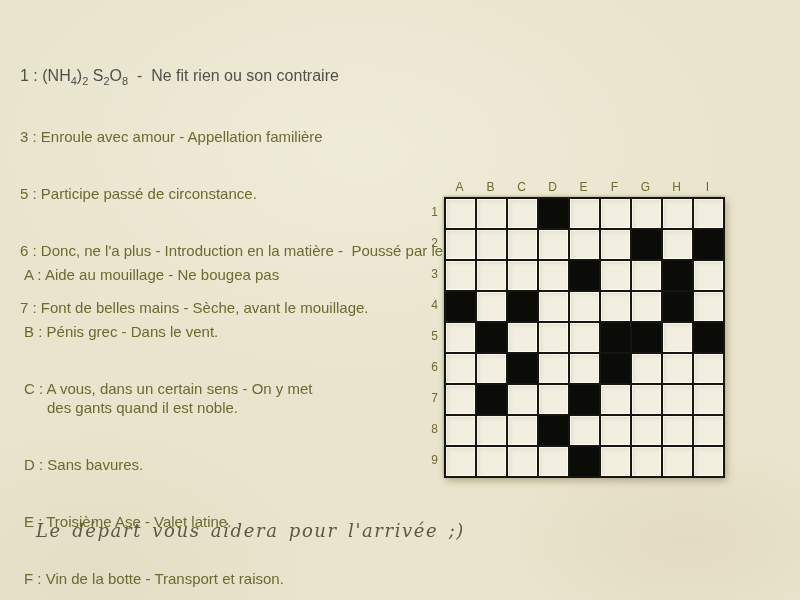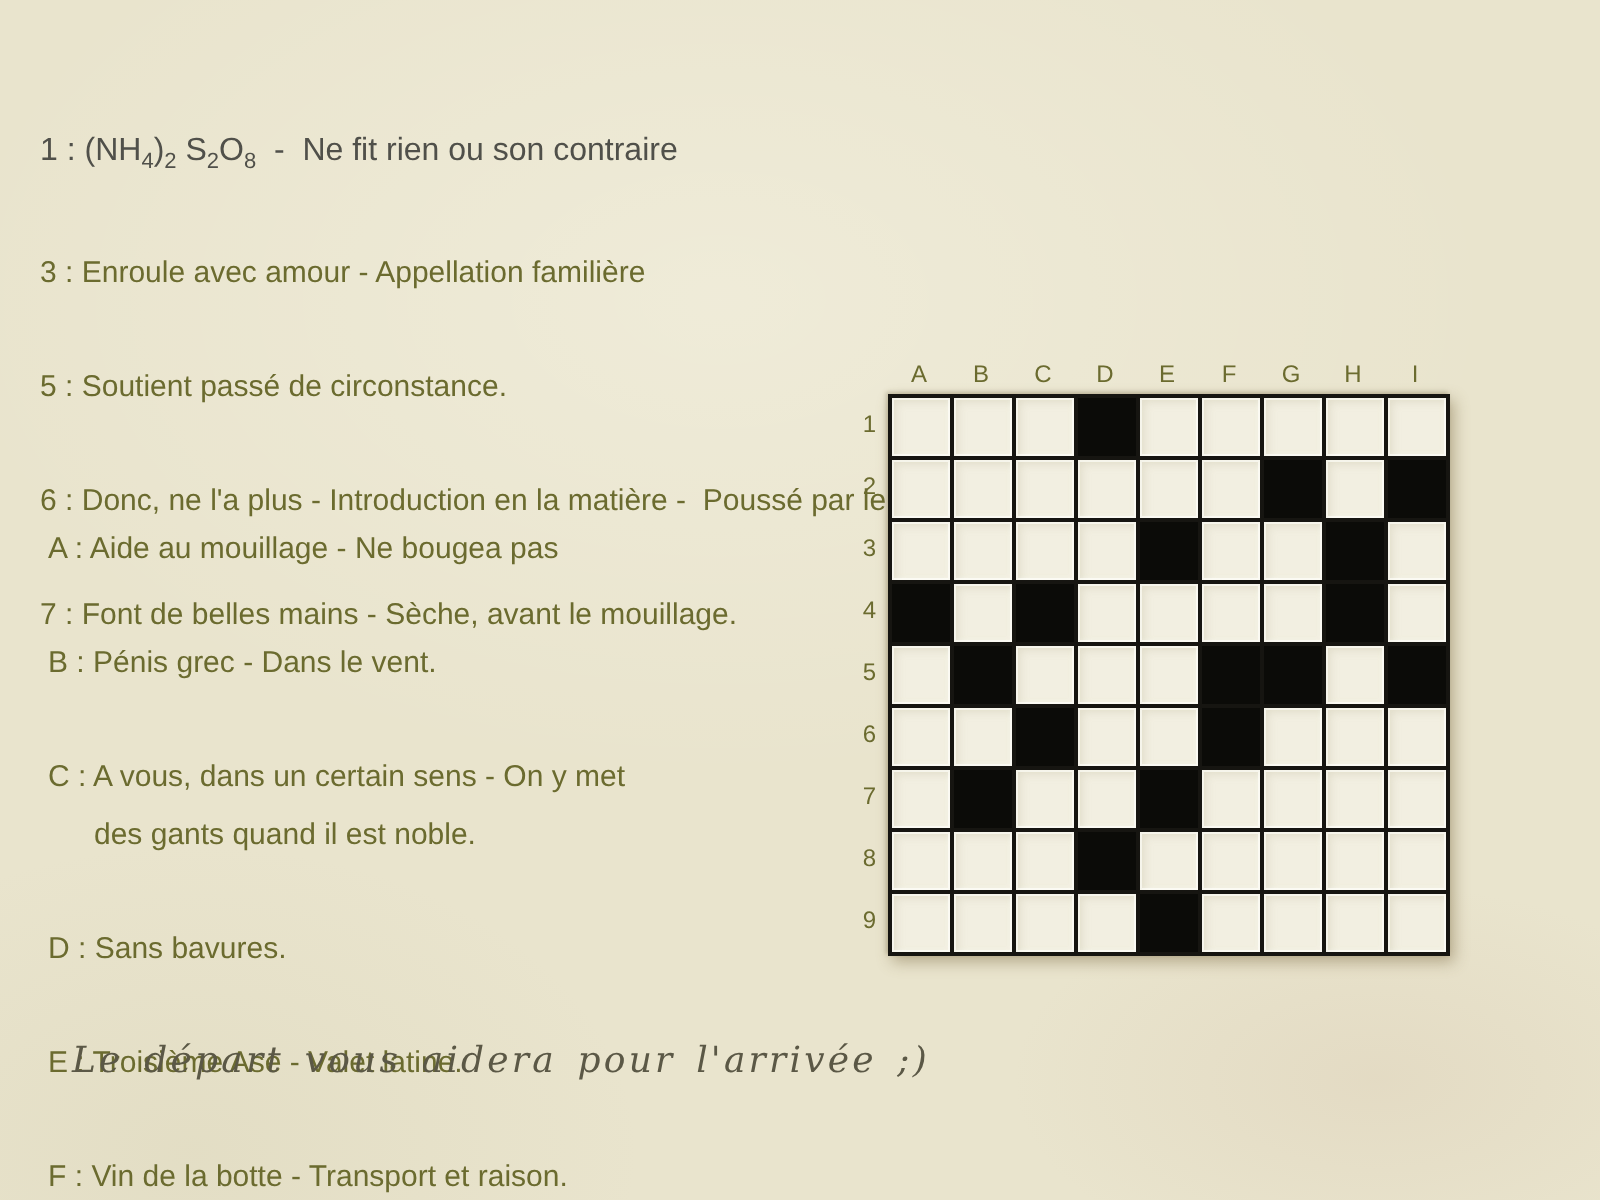--- a/index.html
+++ b/index.html
@@ -28,21 +28,21 @@
     font-size: 16px;
     margin-bottom: 4px;
   }
   .clue1 sub { font-size: 11px; line-height: 0; }
 
   .letter-clues {
     position: absolute; left: 24px; top: 227px;
     font-size: 15px; line-height: 19px;
     white-space: pre-wrap;
   }
-  .wrap-line { margin-left: 23px; margin-top: 10px; }
+  .wrap-line { margin-left: 23px; }
 
   
   .col-labels {
     position: absolute; left: 444px; top: 180px;
     display: flex;
     font-size: 12px;
   }
   .col-labels span { width: 31px; text-align: center; }
 
   .row-labels {
@@ -77,21 +77,21 @@
     word-spacing: 3px;
     color: #5b5846;
   }
 </style>
 </head>
 <body>
 
 <div class="numbered-clues">
   <div class="clue-row clue1"><span>1</span><span> : </span><span><span>(NH</span><sub>4</sub><span>)</span><sub>2</sub><span> S</span><sub>2</sub><span>O</span><sub>8</sub></span><span>  -  </span><span>Ne fit rien ou son contraire</span></div>
   <div class="clue-row"><span>3</span><span> : </span><span>Enroule avec amour - Appellation familière</span></div>
-  <div class="clue-row"><span>5</span><span> : </span><span>Soutient passé de circonstance.</span></div>
+  <div class="clue-row"><span>5</span><span> : </span><span>Participe passé de circonstance.</span></div>
   <div class="clue-row"><span>6</span><span> : </span><span>Donc, ne l'a plus - Introduction en la matière -  Poussé par le bûcheron.</span></div>
   <div class="clue-row"><span>7</span><span> : </span><span>Font de belles mains - Sèche, avant le mouillage.</span></div>
 </div>
 
 <div class="letter-clues">
   <div class="clue-row"><span>A</span><span> : </span><span>Aide au mouillage - Ne bougea pas</span></div>
   <div class="clue-row"><span>B</span><span> : </span><span>Pénis grec - Dans le vent.</span></div>
   <div class="clue-row"><span>C</span><span> : </span><span>A vous, dans un certain sens - On y met</span><div class="wrap-line">des gants quand il est noble.</div></div>
   <div class="clue-row"><span>D</span><span> : </span><span>Sans bavures.</span></div>
   <div class="clue-row"><span>E</span><span> : </span><span>Troisième Ase - Valet latine.</span></div>

